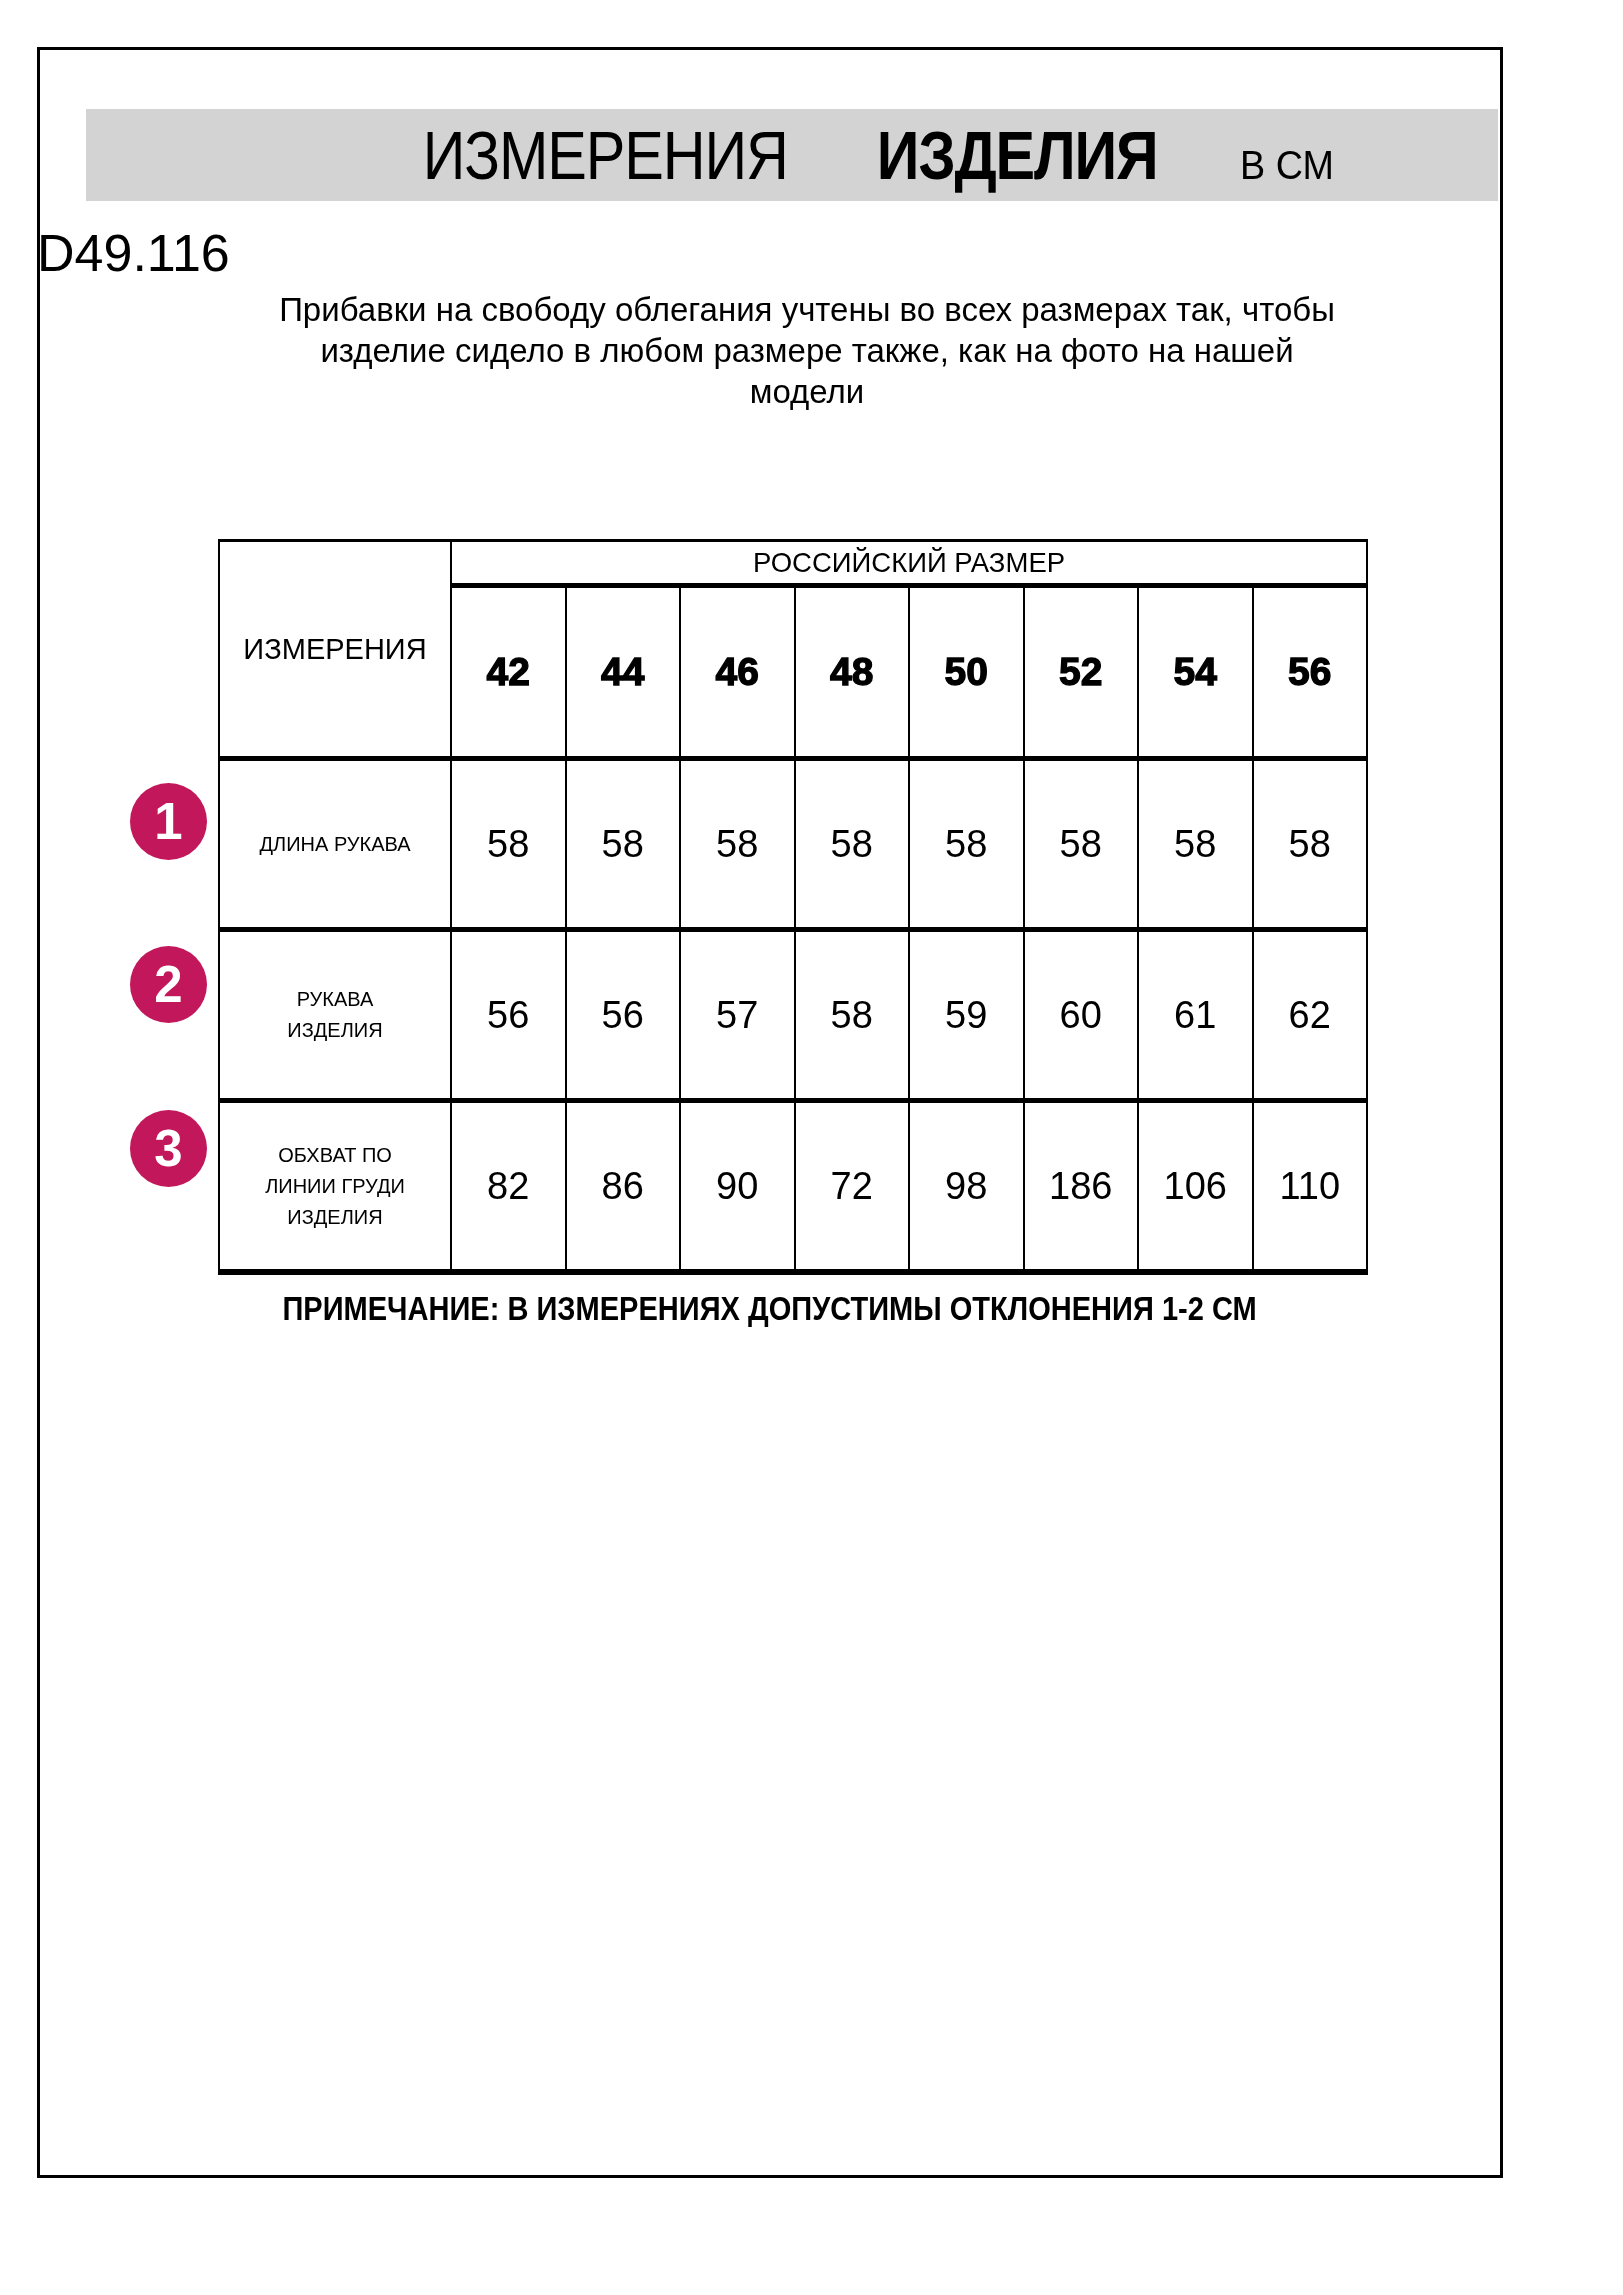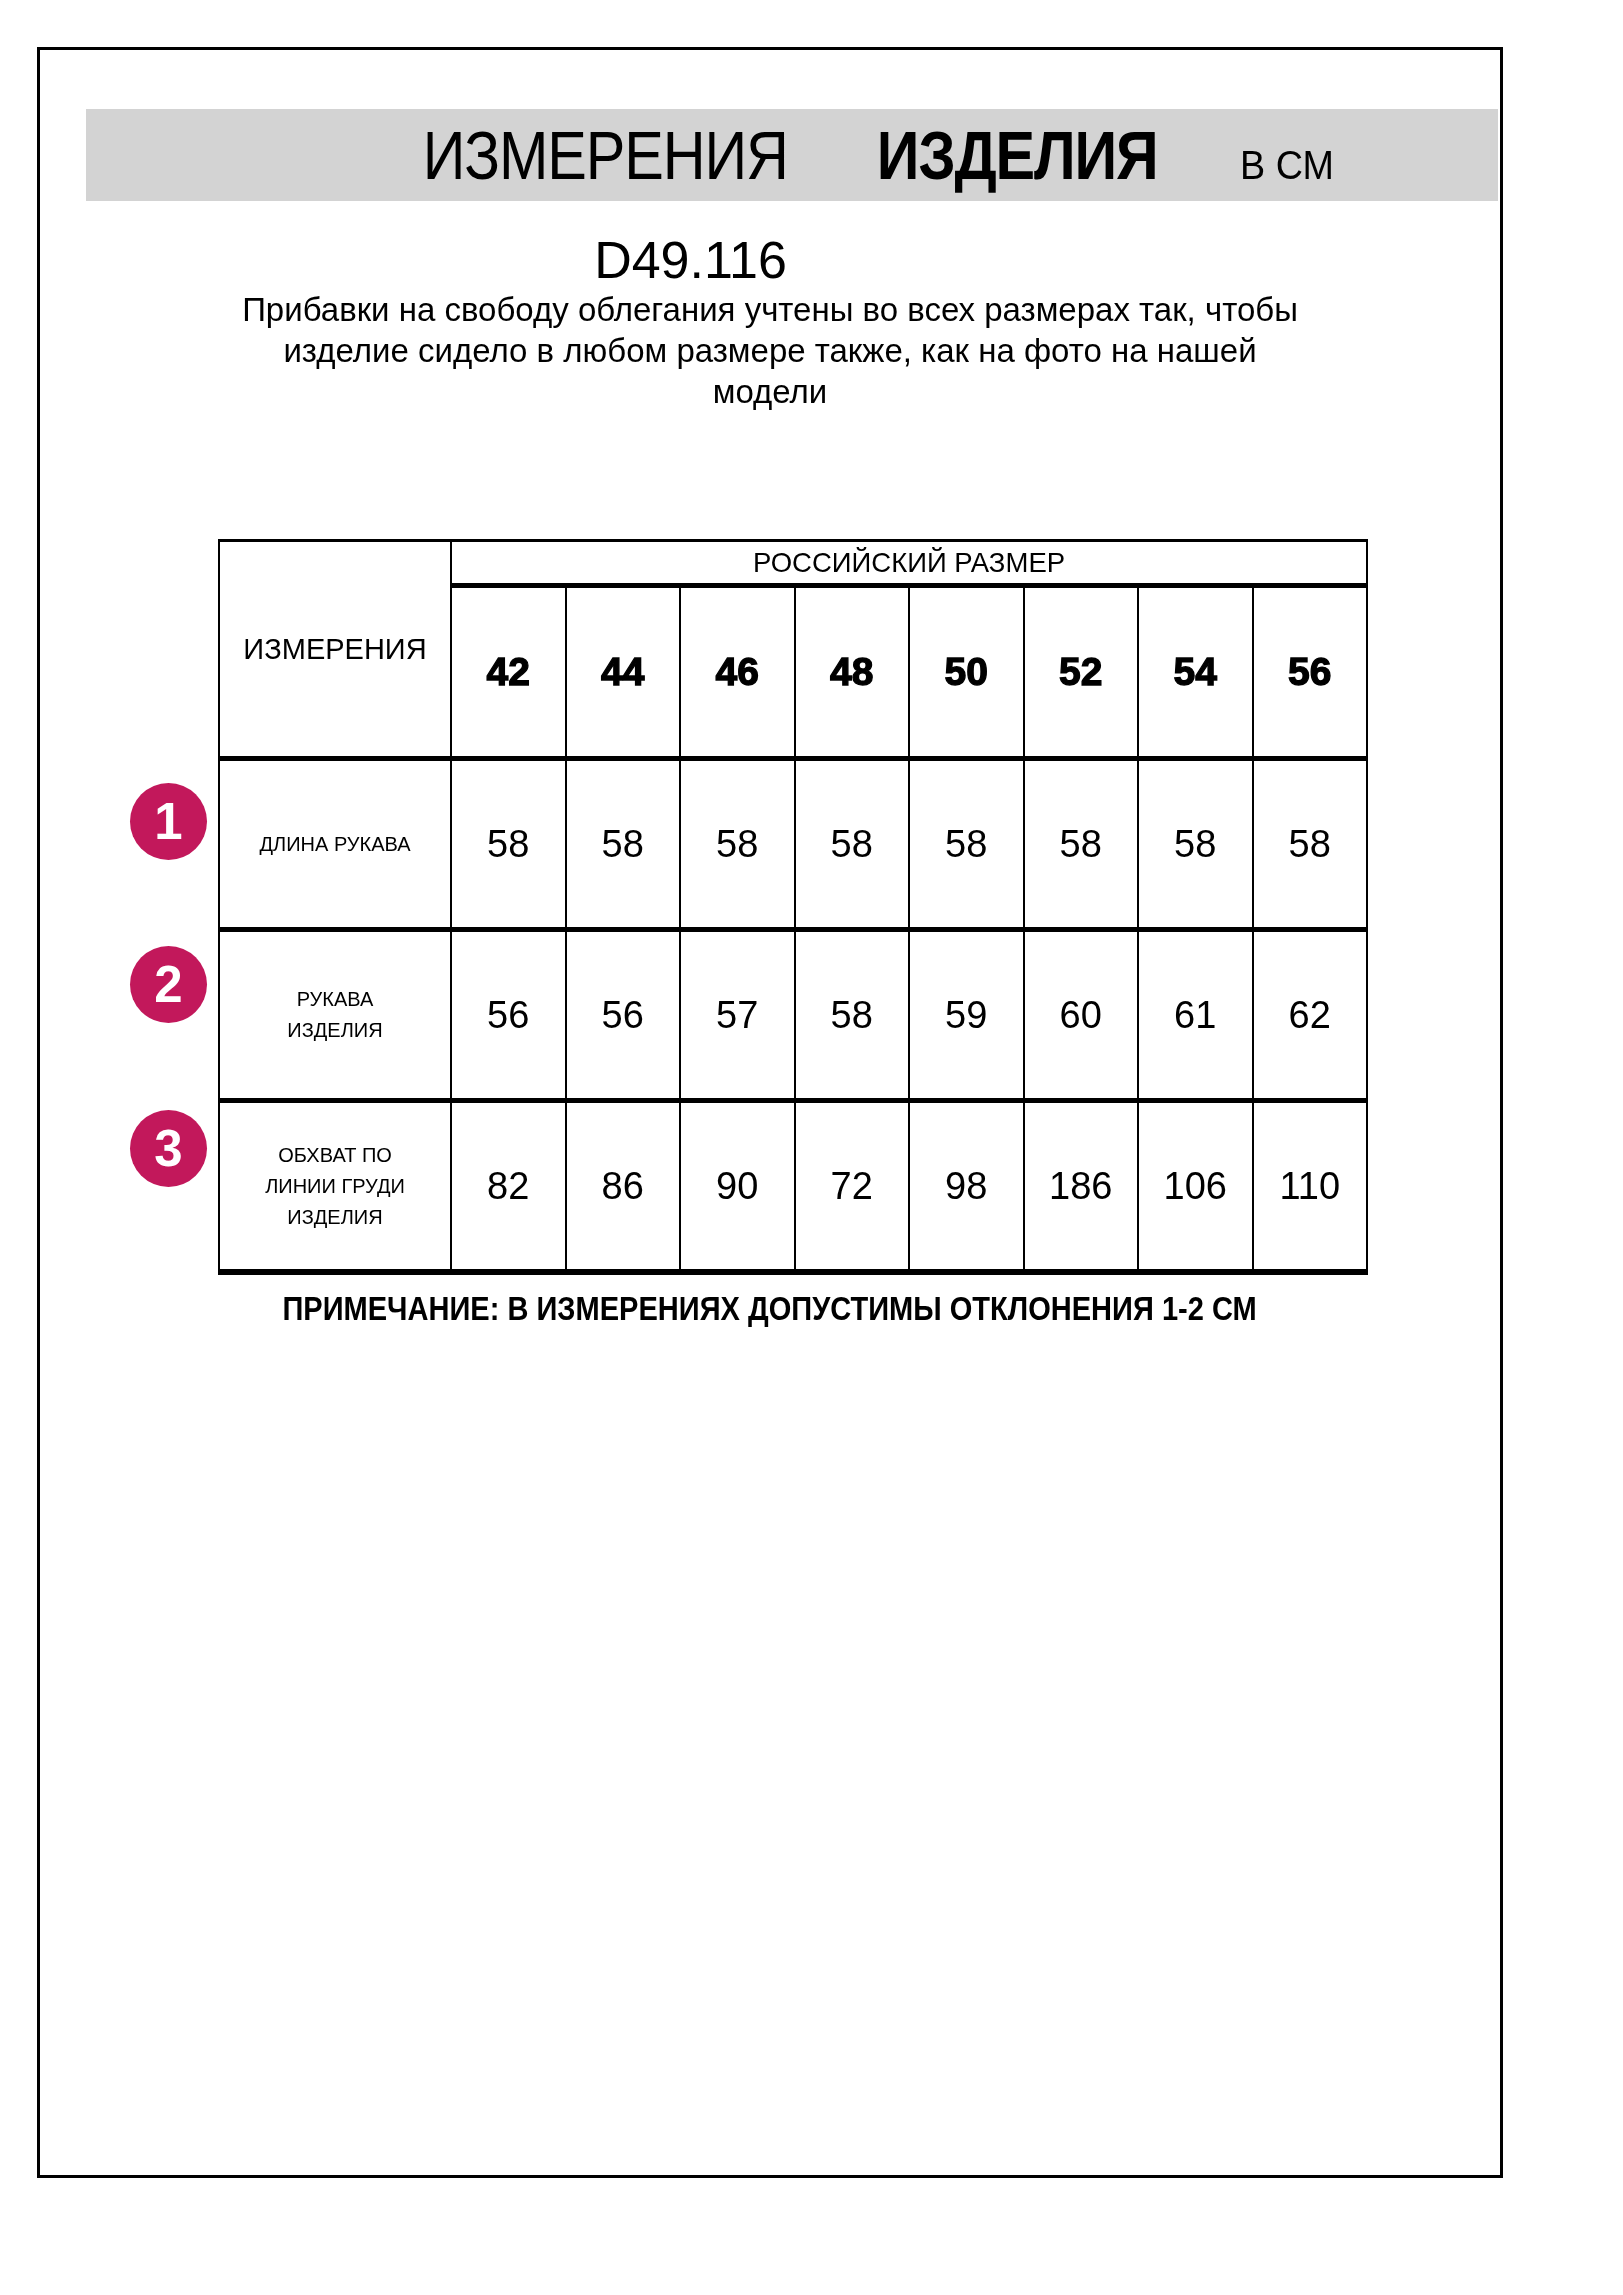--- a/index.html
+++ b/index.html
@@ -59,36 +59,37 @@
     font-size: 41px;
     font-weight: 400;
     margin-left: 19.6px;
     transform: scaleX(0.92);
     white-space: nowrap;
   }
 
   .article {
     position: absolute;
     left: 37px;
-    top: 230px;
+    top: 223px;
     width: 1307px;
-    text-align: center;
+    text-align: left;
     font-size: 52px;
     font-weight: 400;
   }
 
   .description {
     position: absolute;
     left: 37px;
     top: 289px;
     width: 1466px;
     text-align: center;
     font-size: 33px;
     line-height: 41px;
     white-space: pre-line;
+    padding-left: 37px;
   }
 
   
   .tablewrap {
     position: absolute;
     left: 218px;
     top: 539px;
     width: 1150px;
   }
   table.sizes {

